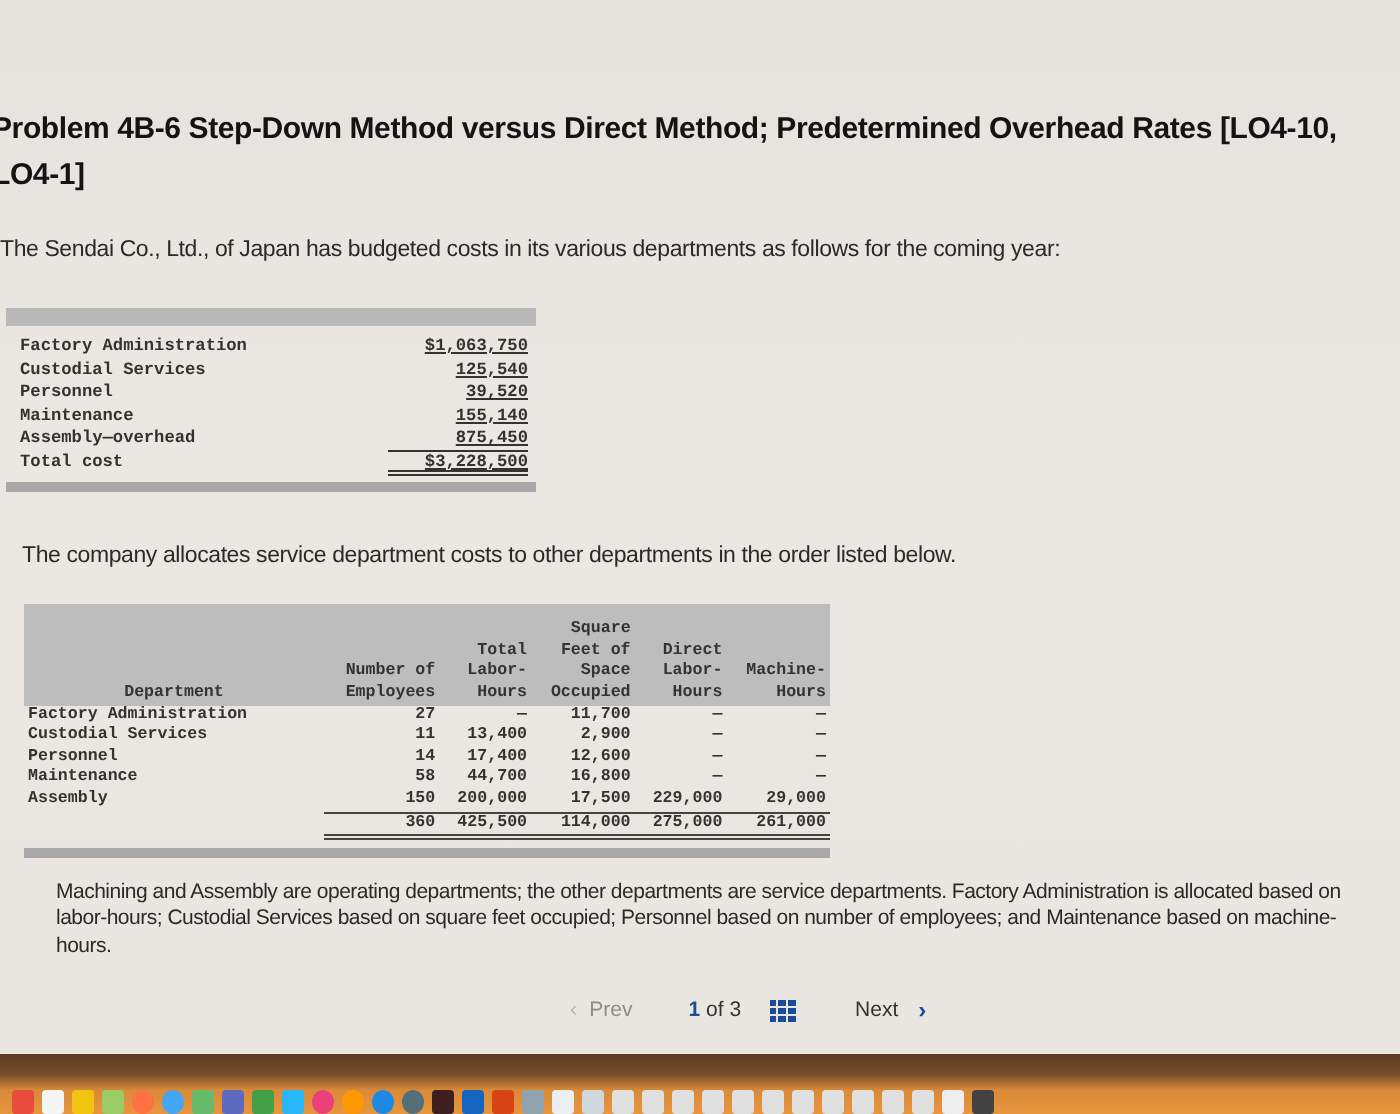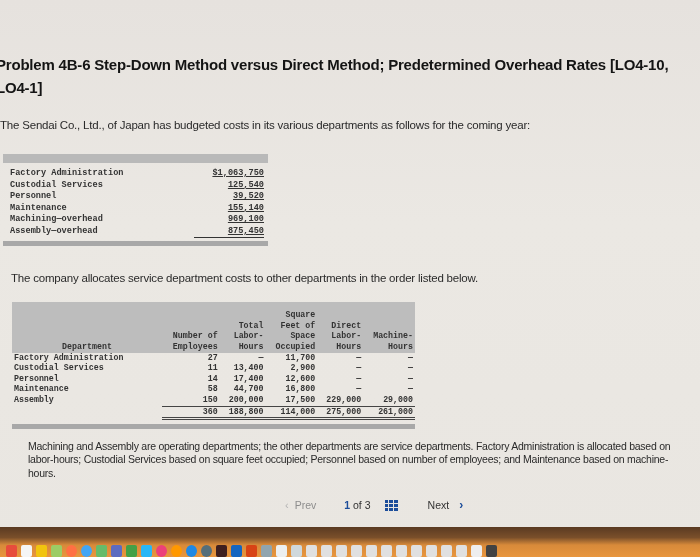--- a/index.html
+++ b/index.html
@@ -90,26 +90,26 @@
       </div>
     <div class="row">
         <span>Personnel</span>
         <span class="amt">39,520</span>
       </div>
     <div class="row">
         <span>Maintenance</span>
         <span class="amt">155,140</span>
       </div>
     <div class="row">
-        <span>Machining—overhead</span>
-        <span class="amt">969,100</span>
-      </div>
-    <div class="row">
         <span>Assembly—overhead</span>
         <span class="amt ul">875,450</span>
+      </div>
+    <div class="row">
+        <span>Total cost</span>
+        <span class="amt dul">$3,228,500</span>
       </div>
   </div>
   <div class="bar-bottom"></div>
 </div>
 
 <div class="para2">The company allocates service department costs to other departments in the order listed below.</div>
 
 <div class="alloc">
   <table>
     <thead class="hdr">
@@ -178,21 +178,21 @@
           <td>Assembly</td>
           <td class="ctr">150</td>
           <td class="num">200,000</td>
           <td class="num">17,500</td>
           <td class="num">229,000</td>
           <td class="num">29,000</td>
         </tr>
       <tr class="sep tot">
           <td style="border-top:none;border-bottom:none"></td>
           <td class="ctr">360</td>
-          <td class="num">188,800</td>
+          <td class="num">425,500</td>
           <td class="num">114,000</td>
           <td class="num">275,000</td>
           <td class="num">261,000</td>
         </tr>
     </tbody>
   </table>
   <div class="bar-bottom"></div>
 </div>
 
 <div class="para3">Machining and Assembly are operating departments; the other departments are service departments. Factory Administration is allocated based on labor-hours; Custodial Services based on square feet occupied; Personnel based on number of employees; and Maintenance based on machine-hours.</div>

